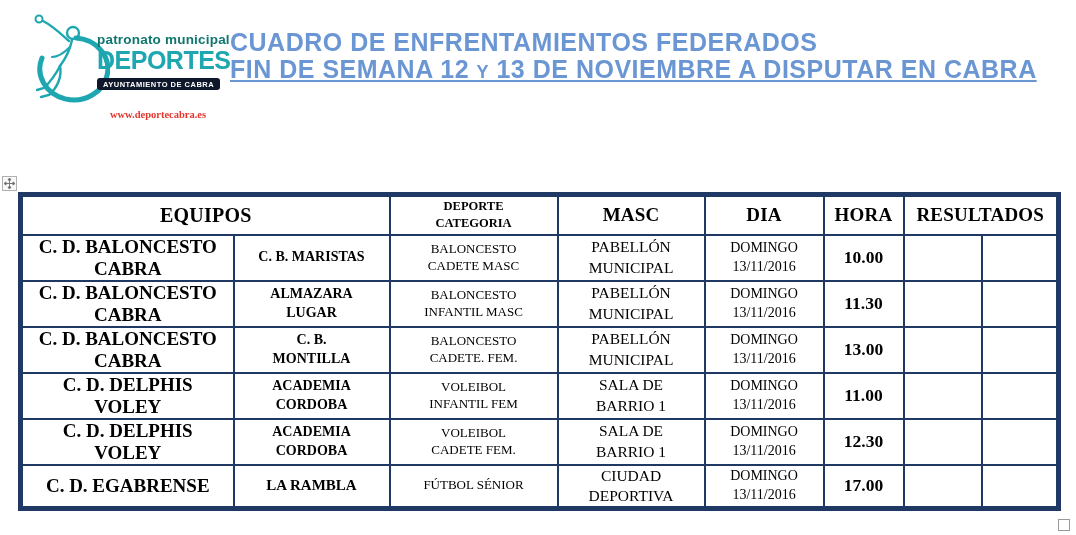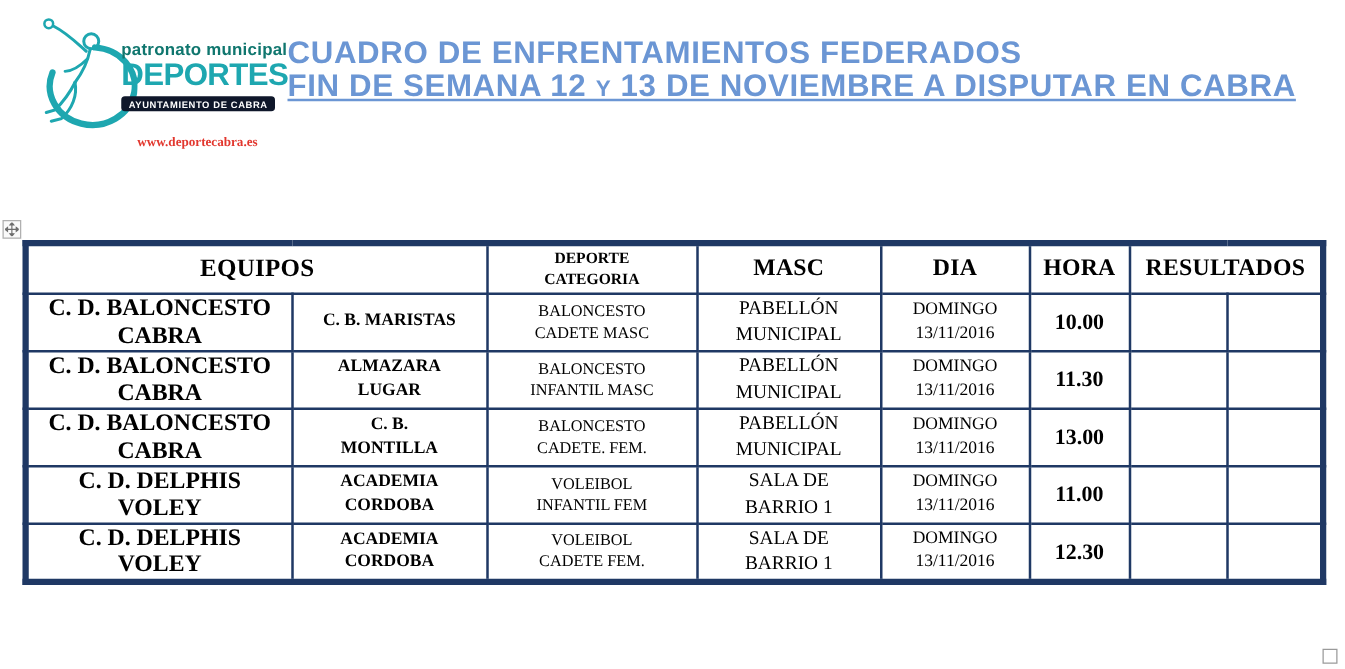--- a/index.html
+++ b/index.html
@@ -208,16 +208,28 @@
       <td class="sport">VOLEIBOL
 CADETE FEM.</td>
       <td class="venue">SALA DE
 BARRIO 1</td>
       <td class="day">DOMINGO
 13/11/2016</td>
       <td class="time">12.30</td>
       <td></td>
       <td></td>
     </tr>
+    <tr class="body-row last">
+      <td class="team-a">C. D. EGABRENSE</td>
+      <td class="team-b" style="font-size:15px">LA RAMBLA</td>
+      <td class="sport">FÚTBOL SÉNIOR</td>
+      <td class="venue">CIUDAD
+DEPORTIVA</td>
+      <td class="day">DOMINGO
+13/11/2016</td>
+      <td class="time">17.00</td>
+      <td></td>
+      <td></td>
+    </tr>
   </tbody>
 </table>
 
 <div class="resize-handle"></div>
 
 </body></html>

